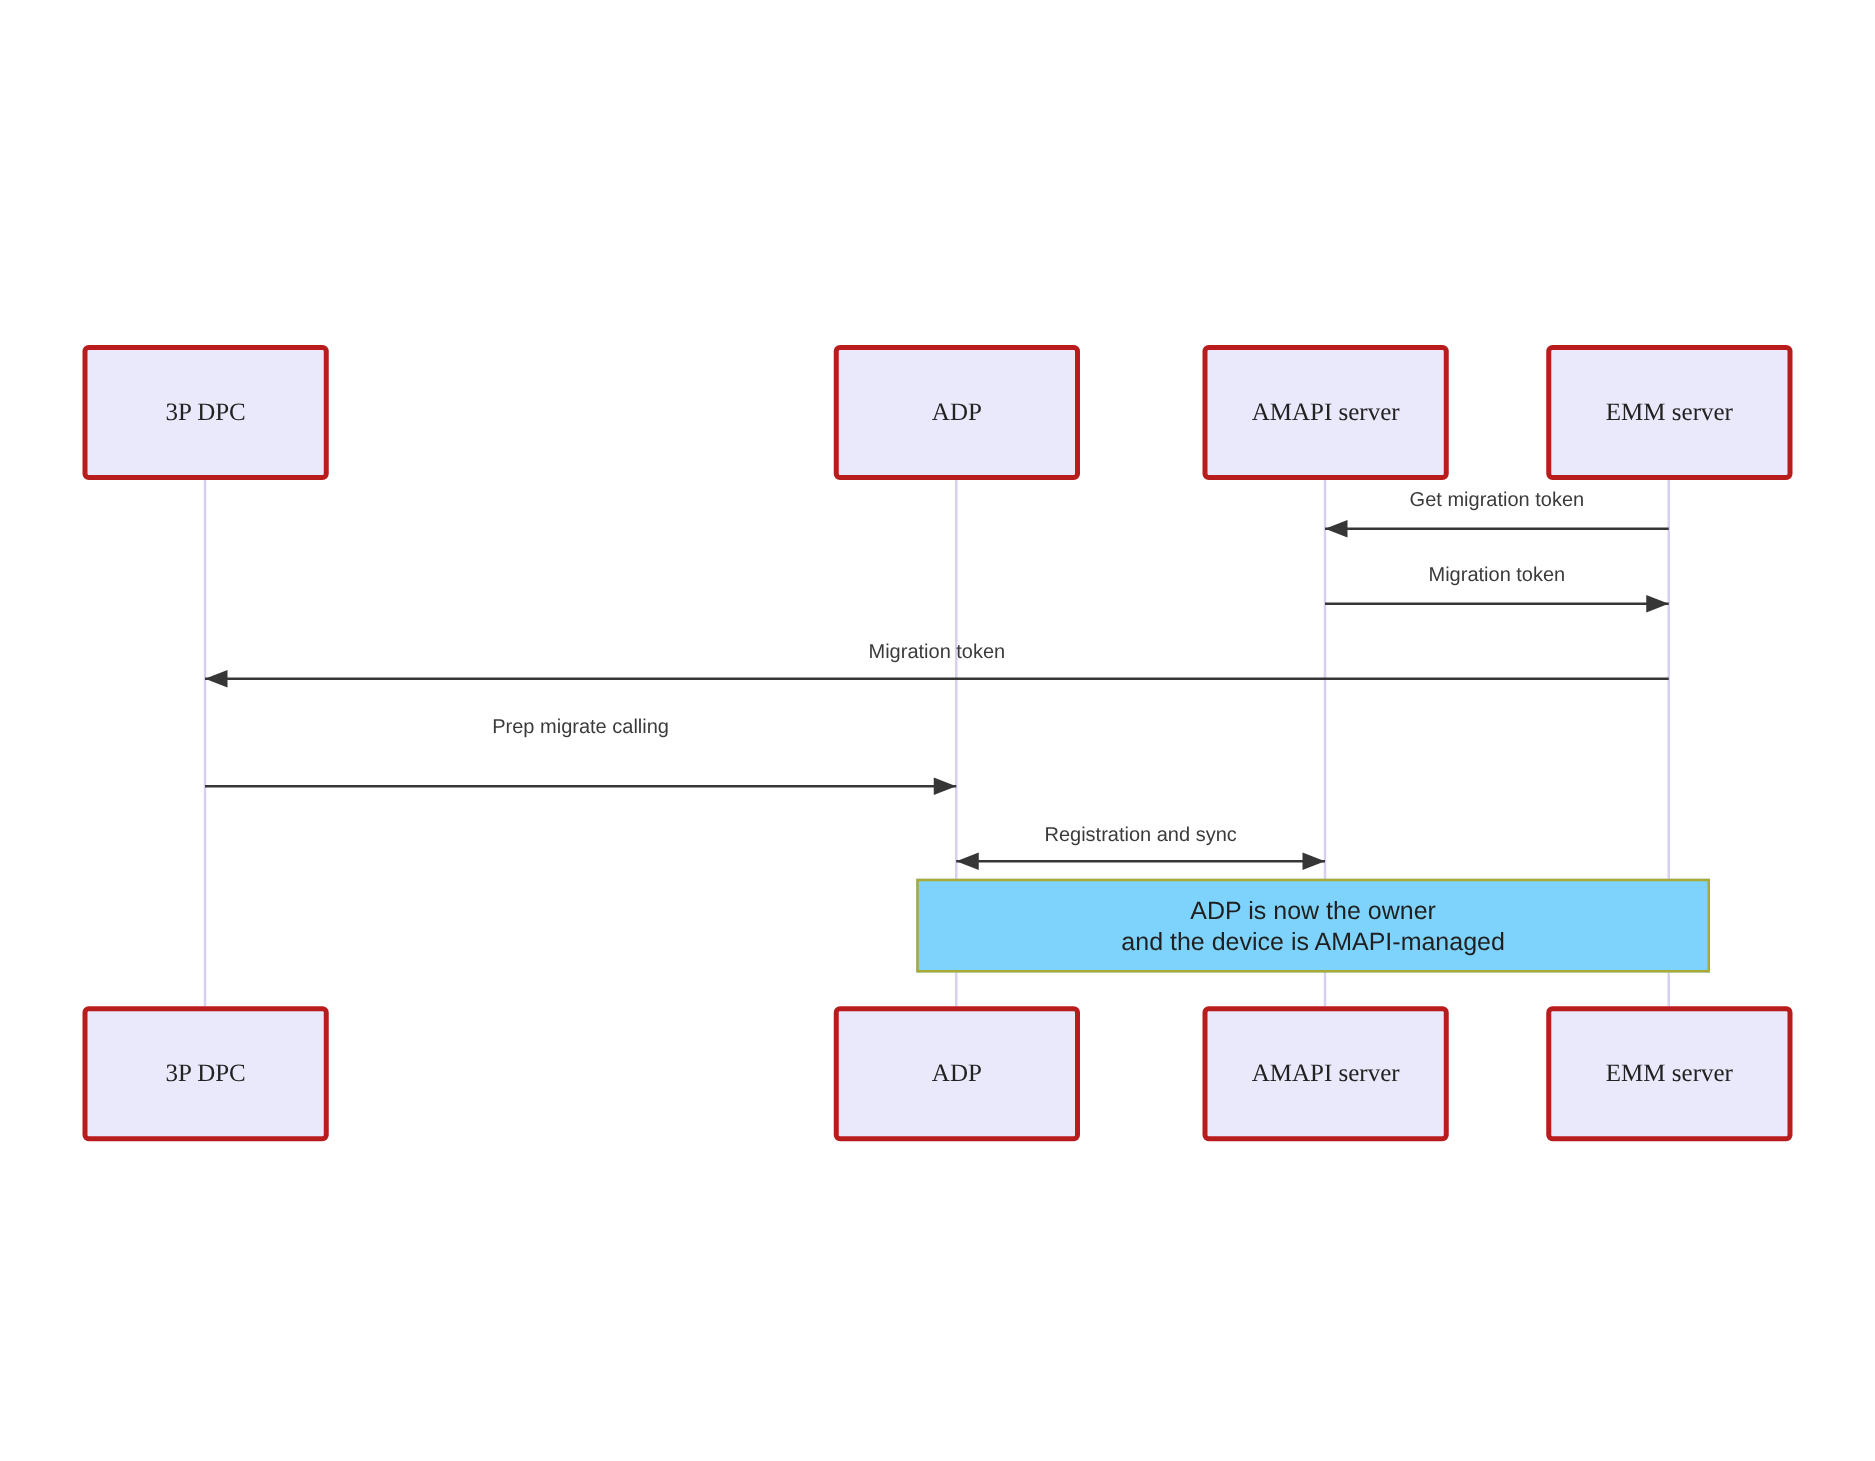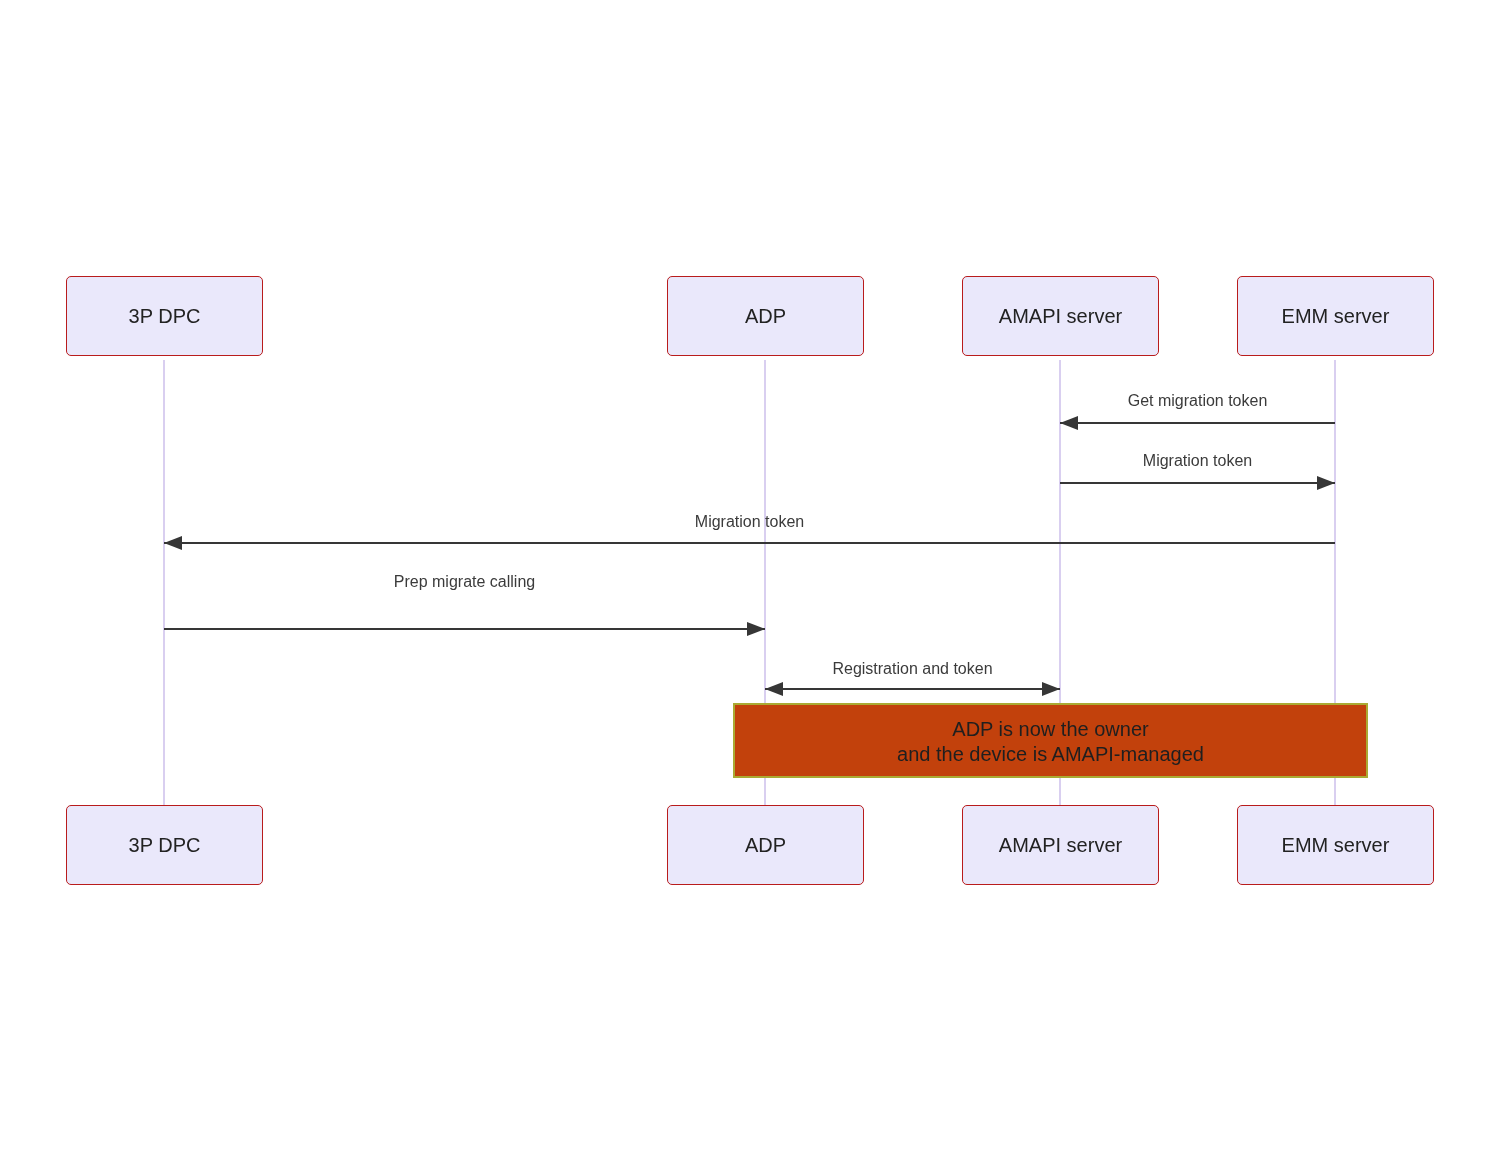--- a/index.html
+++ b/index.html
@@ -11,30 +11,31 @@
     position: relative;
     width: 1500px;
     height: 1169px;
     background: #ffffff;
     font-family: "Liberation Sans", "DejaVu Sans", sans-serif;
     overflow: hidden;
   }
   .actor {
     position: absolute;
     width: 197px;
-    height: 80px;
+    height: 108px;
     background: #eae8fb;
-    border: 1px solid #b91c1c;
+    border: 4px solid #b91c1c;
     border-radius: 5px;
     box-sizing: border-box;
     display: flex;
     align-items: center;
     justify-content: center;
     font-size: 20px;
     color: #222222;
+    font-family: Liberation Serif, serif;
   }
   .lifeline {
     position: absolute;
     top: 360px;
     height: 445px;
     width: 2px;
     background: #d9cff0;
   }
   .msg-label {
     position: absolute;
@@ -58,21 +59,21 @@
   }
   .ah-left  { border-right: 18px solid #363636; }
   .ah-right { border-left: 18px solid #363636; }
   .note {
     position: absolute;
     left: 733px;
     top: 703px;
     width: 635px;
     height: 75px;
     box-sizing: border-box;
-    background: #c2410c;
+    background: #7dd3fc;
     border: 2px solid #aaaa33;
     text-align: center;
     font-size: 20px;
     line-height: 25px;
     color: #1f1f1f;
     padding-top: 12px;
   }
 </style>
 </head>
 <body>
@@ -108,21 +109,21 @@
   <div class="msg-label" style="left:164px; top:510px; width:1171px">Migration token</div>
   <div class="msg-line" style="left:164px; top:542px; width:1171px"></div>
   <div class="ah ah-left" style="left:164px; top:536px"></div>
 
   <div class="msg-label" style="left:164px; top:570px; width:601px">
     <div>Prep migrate calling</div>
   </div>
   <div class="msg-line" style="left:164px; top:628px; width:601px"></div>
   <div class="ah ah-right" style="left:747px; top:622px"></div>
 
-  <div class="msg-label" style="left:765px; top:657px; width:295px">Registration and token</div>
+  <div class="msg-label" style="left:765px; top:657px; width:295px">Registration and sync</div>
   <div class="msg-line" style="left:765px; top:688px; width:295px"></div>
   <div class="ah ah-left" style="left:765px; top:682px"></div>
   <div class="ah ah-right" style="left:1042px; top:682px"></div>
 
   <div class="note">
     <div>ADP is now the owner</div>
     <div>and the device is AMAPI-managed</div>
   </div>
 
   <div class="actor" style="left:66px;  top:805px">

